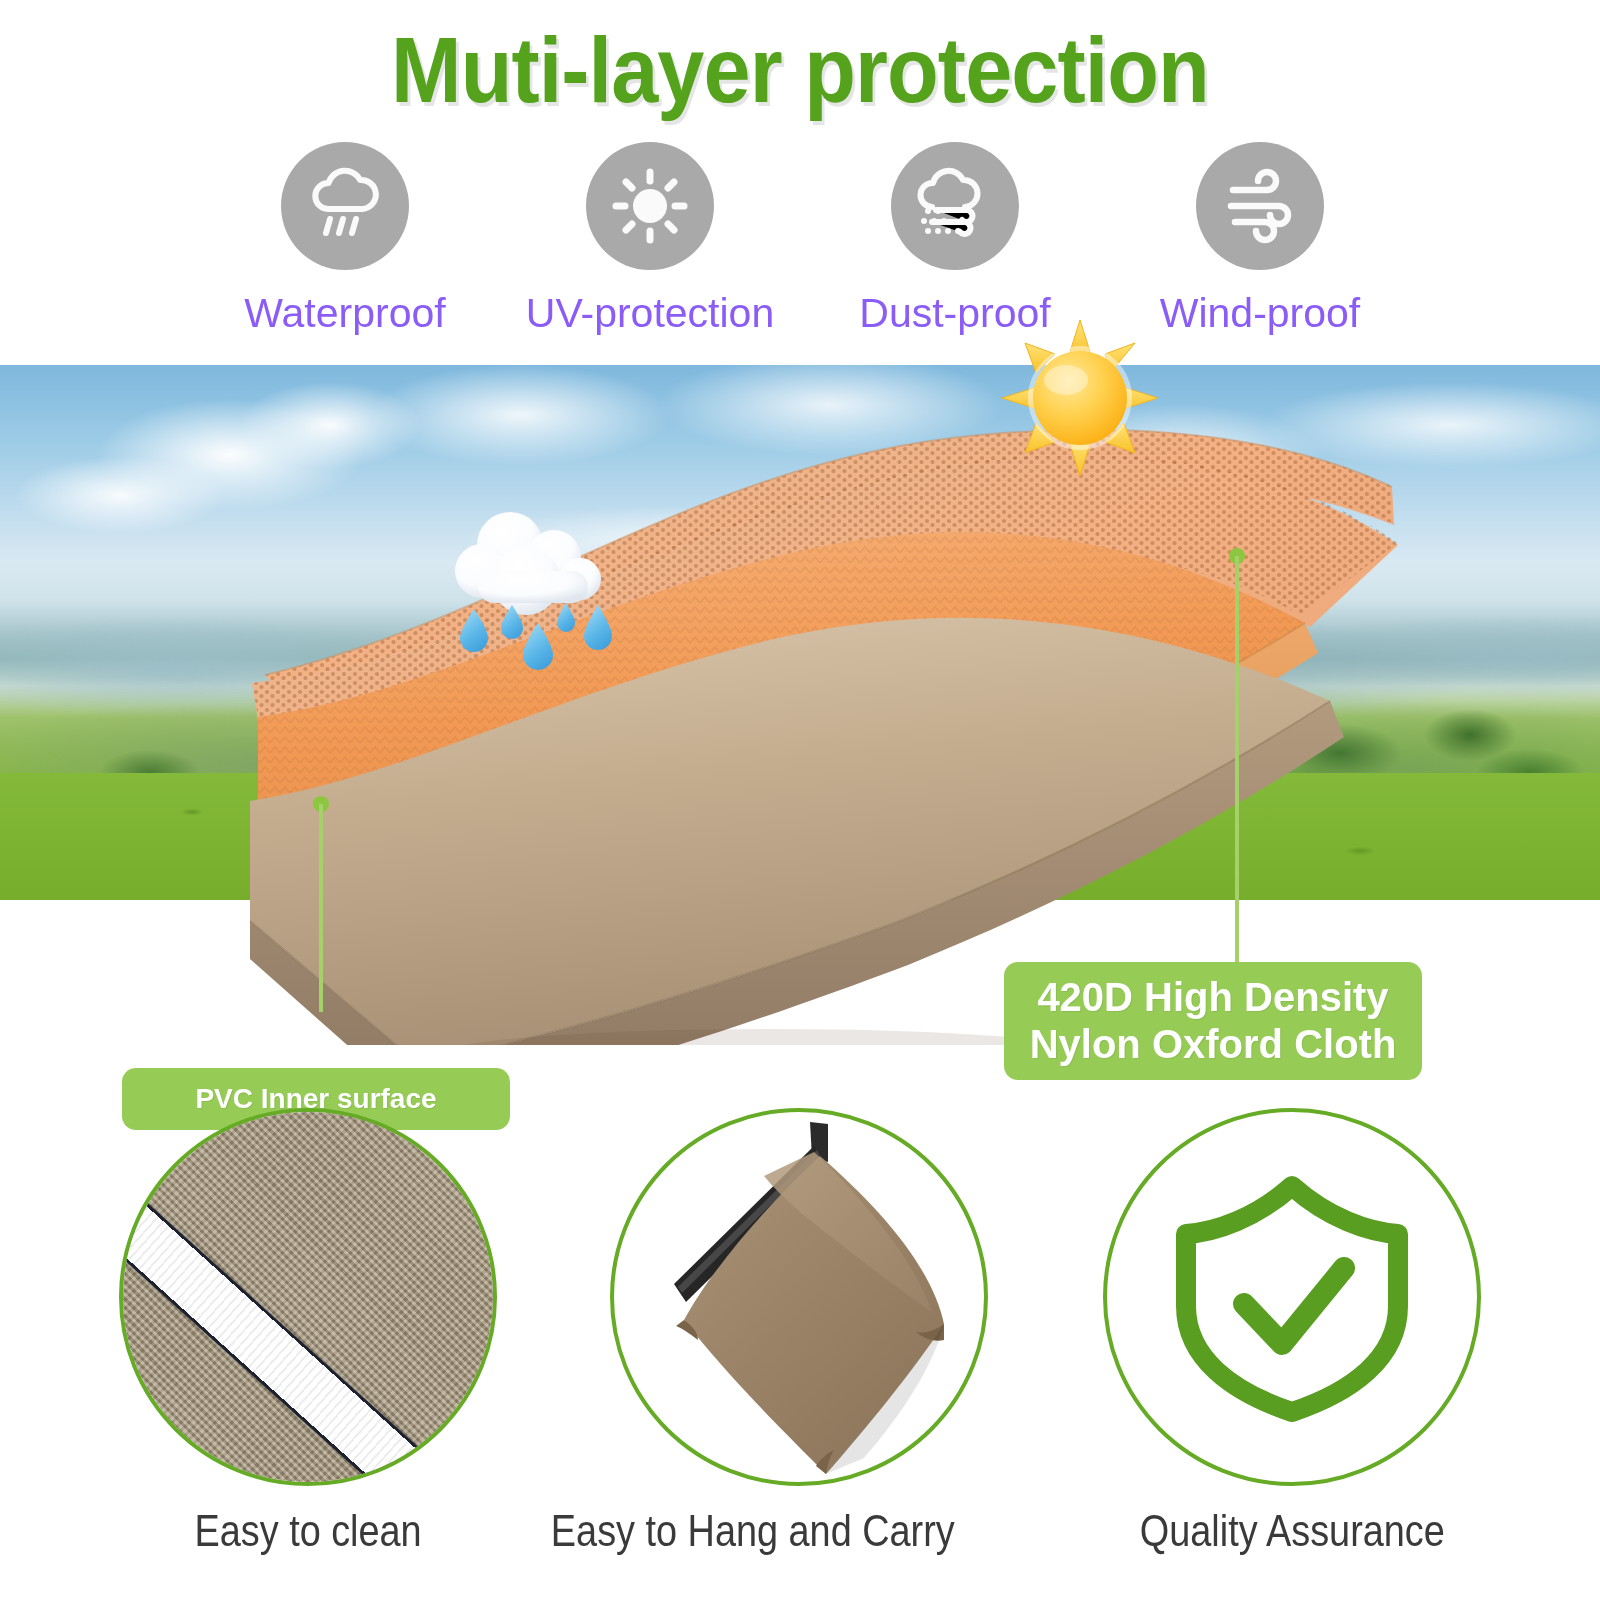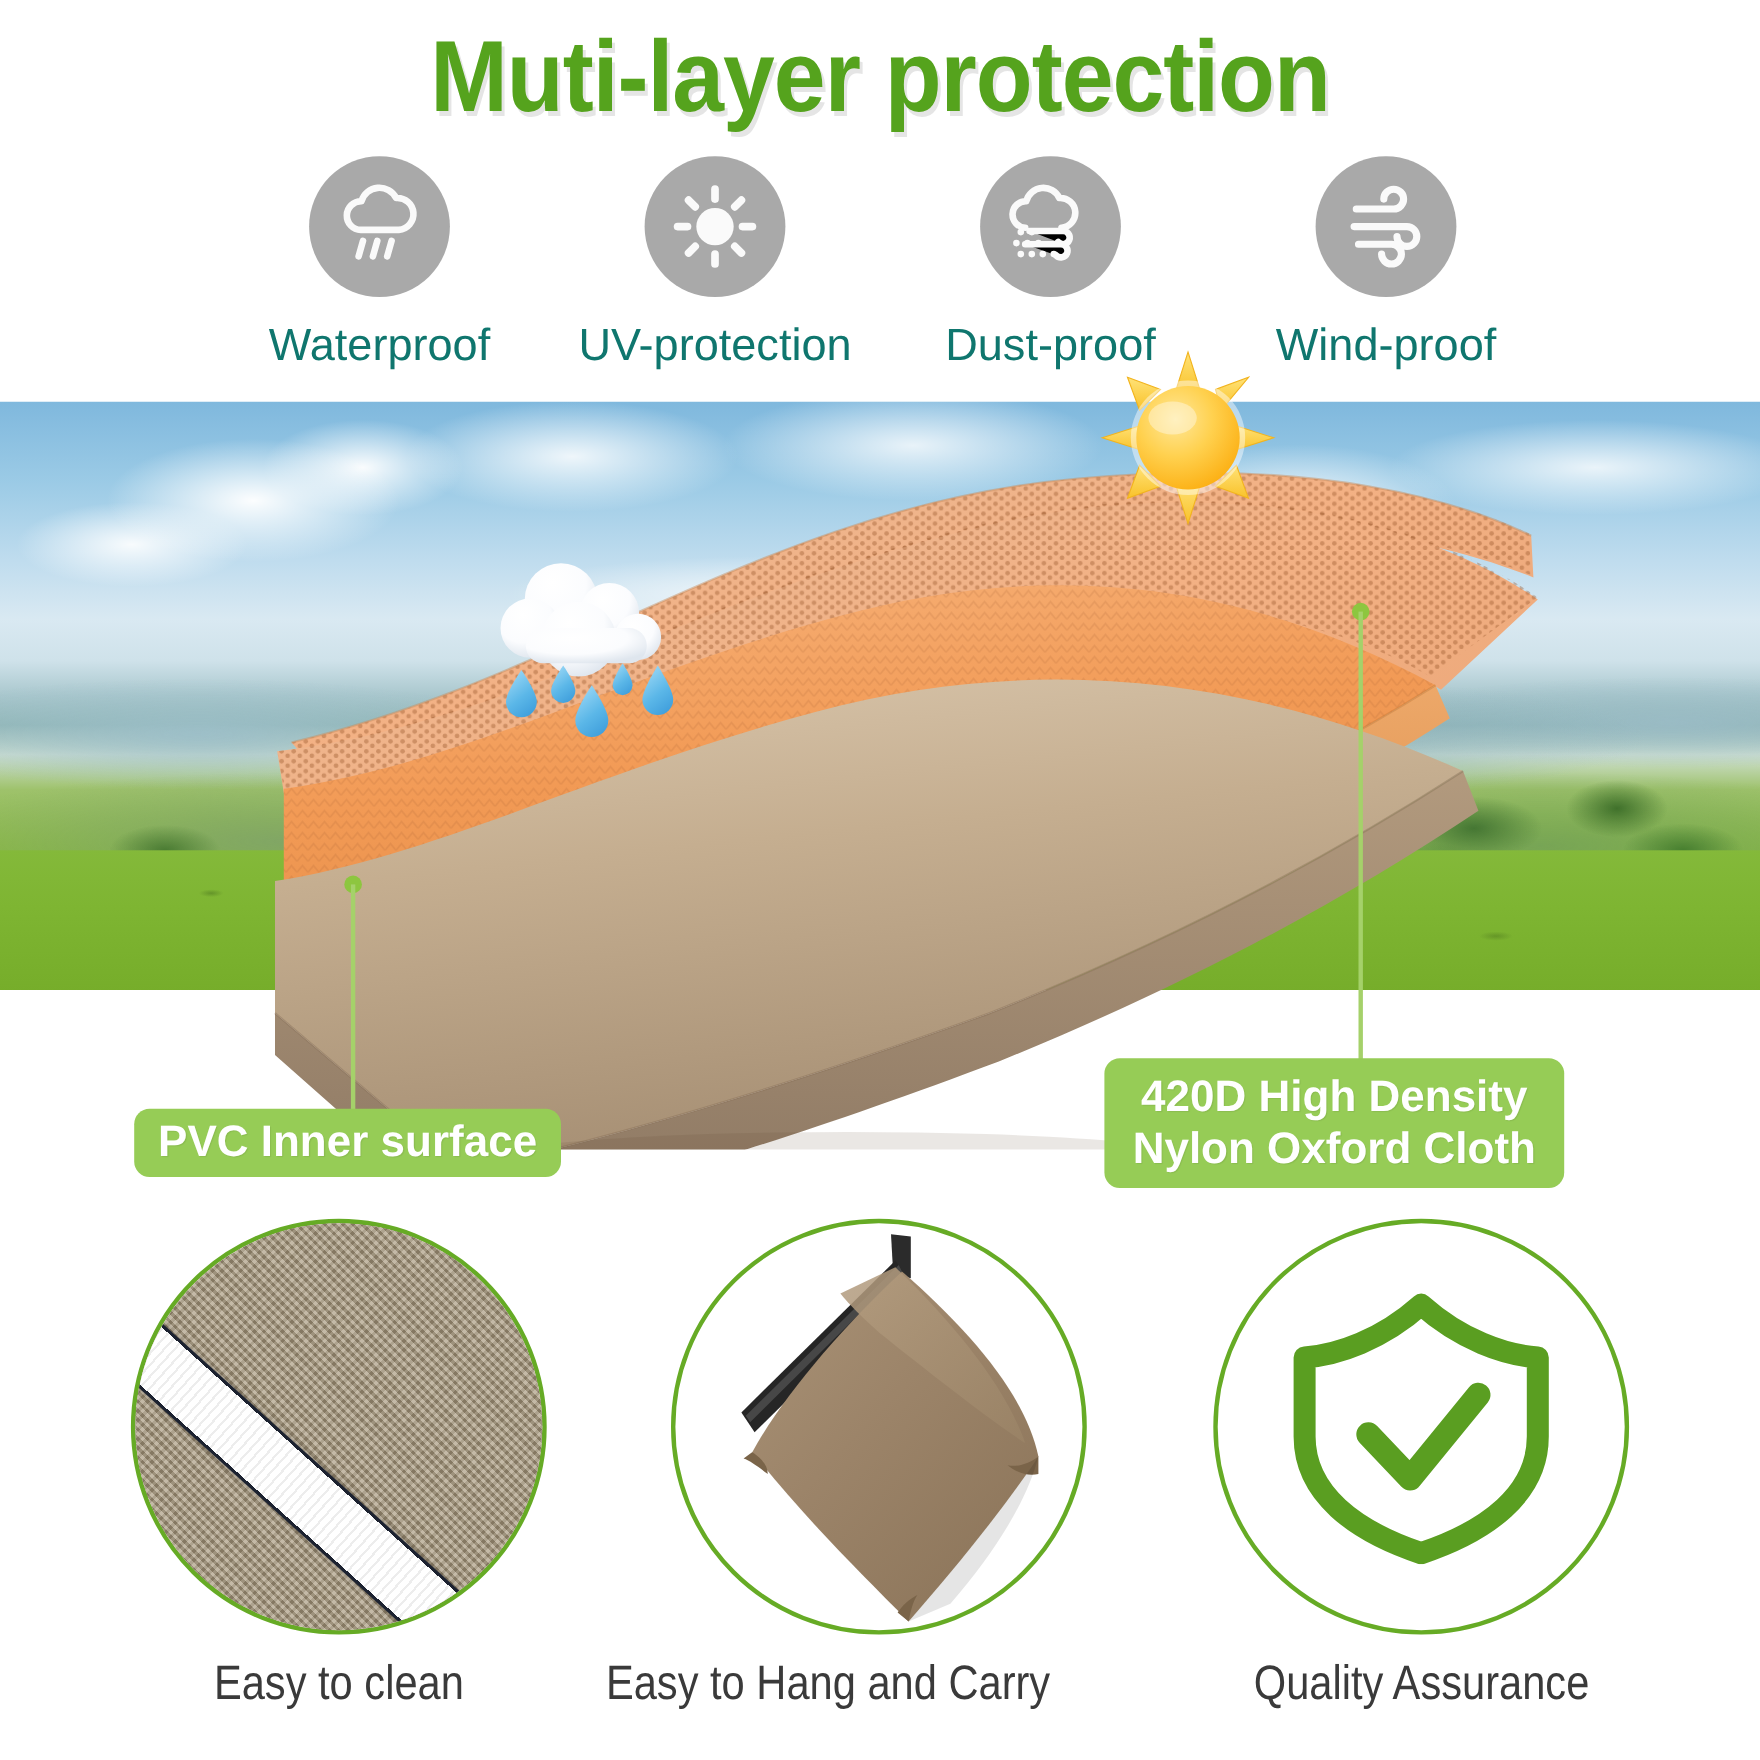--- a/index.html
+++ b/index.html
@@ -31,21 +31,21 @@
   }
   .feature { width: 300px; display:flex; flex-direction:column; align-items:center; }
   .feat-circle {
     width: 128px; height: 128px; border-radius: 50%;
     background: #a9a9a9;
     display:flex; align-items:center; justify-content:center;
   }
   .feat-circle svg { display:block; }
   .feat-label {
     margin-top: 20px;
-    font-size: 41px; color: #0f766e; white-space: nowrap;
+    font-size: 41px; color: #8b5cf6; white-space: nowrap;
   }
 
   
   .hero {
     position: absolute; top: 365px; left: 0;
     width: 1600px; height: 535px;
     overflow: hidden;
   }
   .sky {
     position:absolute; inset:0;
@@ -133,21 +133,21 @@
     position:absolute;
     background:#96cc56;
     border-radius:14px;
     color:#ffffff;
     font-weight:bold;
     display:flex; align-items:center; justify-content:center;
     text-align:center;
     line-height:1.18;
     text-shadow:1px 1px 1px rgba(0,0,0,.08);
   }
-  #badge-pvc { left:122px; top:1008px; width:388px; height:62px; font-size:40px; }
+  #badge-pvc { left:122px; top:1068px; width:388px; height:62px; font-size:28px; }
   #badge-nylon { left:1004px; top:962px; width:418px; height:118px; font-size:40px; padding:0 0; }
 
   
   .bottom { position:absolute; top:1108px; left:0; width:1600px; height:492px;text-decoration:underline; }
   .bcell { position:absolute; top:0; width:400px; height:492px; display:flex; flex-direction:column; align-items:center; }
   #bcell-0 { left:108px; }
   #bcell-1 { left:588px;align-items:flex-end; }
   #bcell-2 { left:1092px;align-items:center; }
   .bcircle {
     width:378px; height:378px; border-radius:50%;

